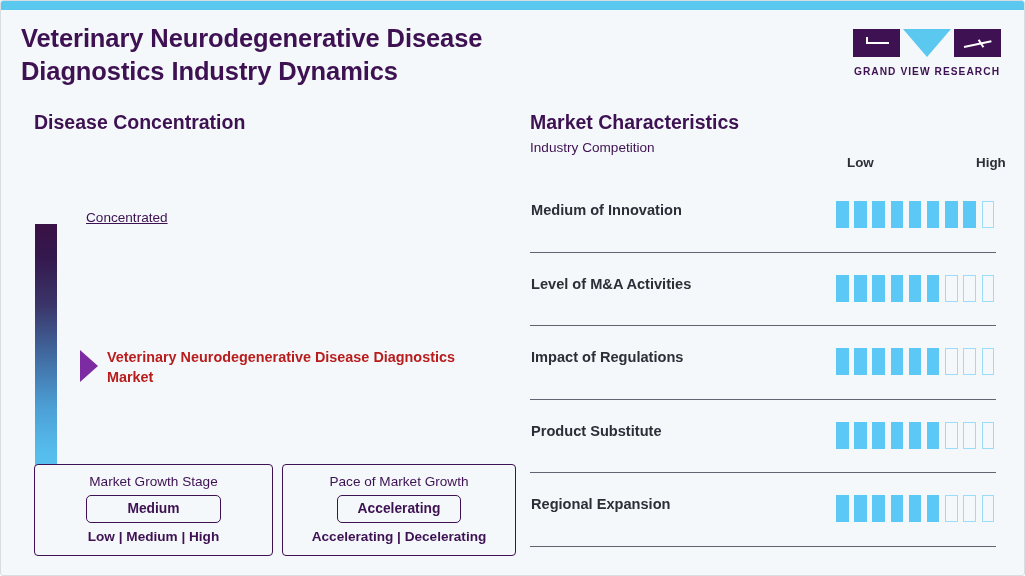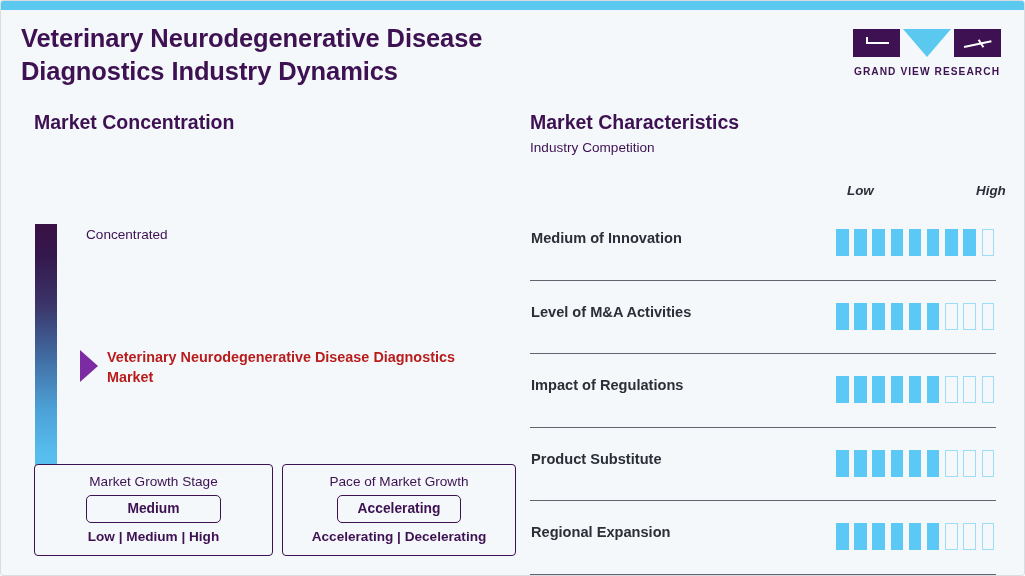--- a/index.html
+++ b/index.html
@@ -122,21 +122,21 @@
         #56bcec 84%,
         #5bc8f5 100%);
   }
   .lbl-concentrated, .lbl-fragmented {
     position: absolute;
     left: 52px;
     font-size: 13.6px;
     color: #3d1152;
     white-space: nowrap;
   }
-  .lbl-concentrated { top: 65px; }
+  .lbl-concentrated { top: 48px; text-decoration: underline; }
   .lbl-fragmented  { top: 315px; }
   .marker {
     position: absolute;
     left: 46px;
     top: 188px;
     width: 0; height: 0;
     border-top: 16px solid transparent;
     border-bottom: 16px solid transparent;
     border-left: 18px solid #7d2ba3;
   }
@@ -202,22 +202,21 @@
     width: 466px;
   }
   .subtitle {
     margin: 6px 0 0;
     font-size: 13.6px;
     color: #3d1152;
   }
   .scale-labels {
     position: relative;
     height: 22px;
-    margin-top: 28px;
-    font-style: italic;
+    margin-top: 0;
   }
   .scale-low, .scale-high {
     position: absolute;
     top: 0;
     font-size: 13.4px;
     font-weight: bold;
     color: #2b2f38;
   }
   .scale-low  { left: 317px; }
   .scale-high { left: 426px; padding-left: 20px; }
@@ -278,21 +277,21 @@
       <div class="logo-tri"></div>
       <div class="logo-block">
         <span class="bar-h lb2-a"></span>
           <span class="bar-h lb2-b"></span>
       </div>
     </div>
     <div class="logo-text">GRAND VIEW RESEARCH</div>
   </div>
 
   <div class="left-panel">
-    <h2 class="section-title">Market Concentration</h2>
+    <h2 class="section-title">Disease Concentration</h2>
 
     <div class="concentration">
       <div class="grad-bar"></div>
       <div class="lbl-concentrated">Concentrated</div>
       <div class="lbl-fragmented">Fragmented</div>
       <div class="marker"></div>
       <div class="marker-label">
         <span>Veterinary Neurodegenerative Disease</span>
         <span>Diagnostics Market</span>
       </div>

